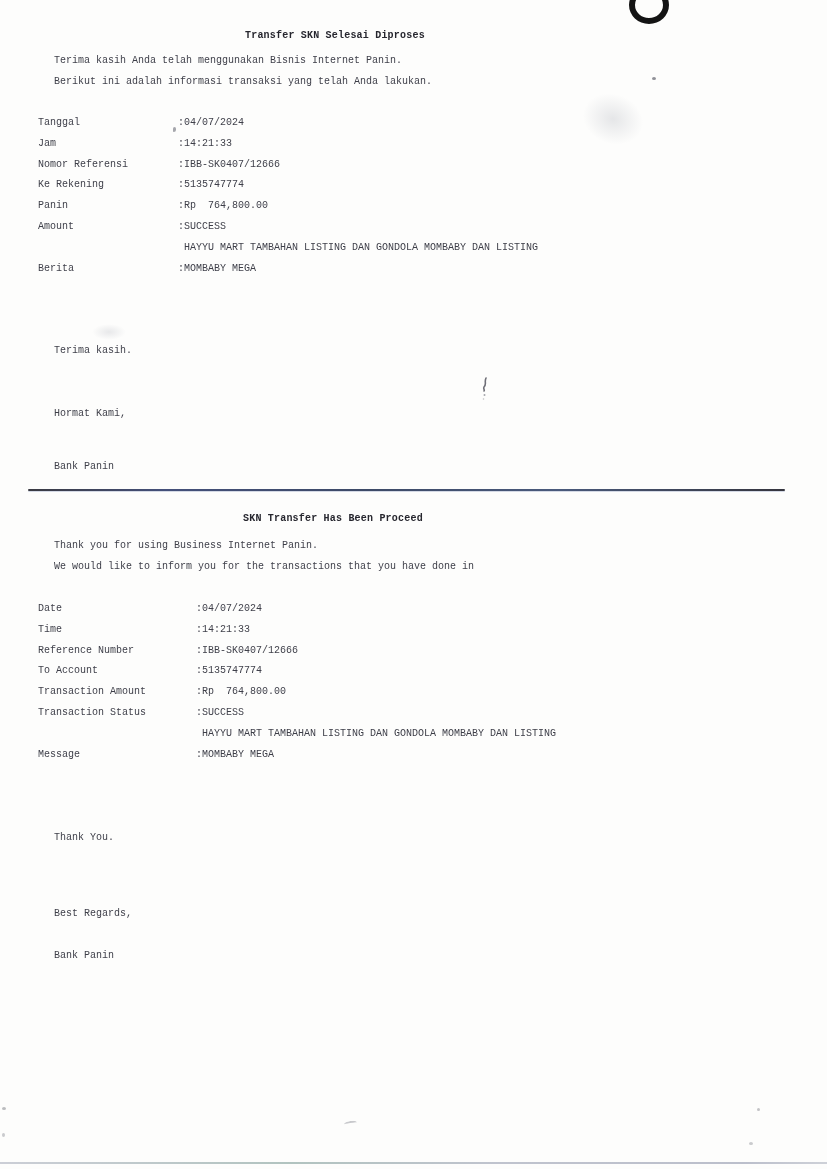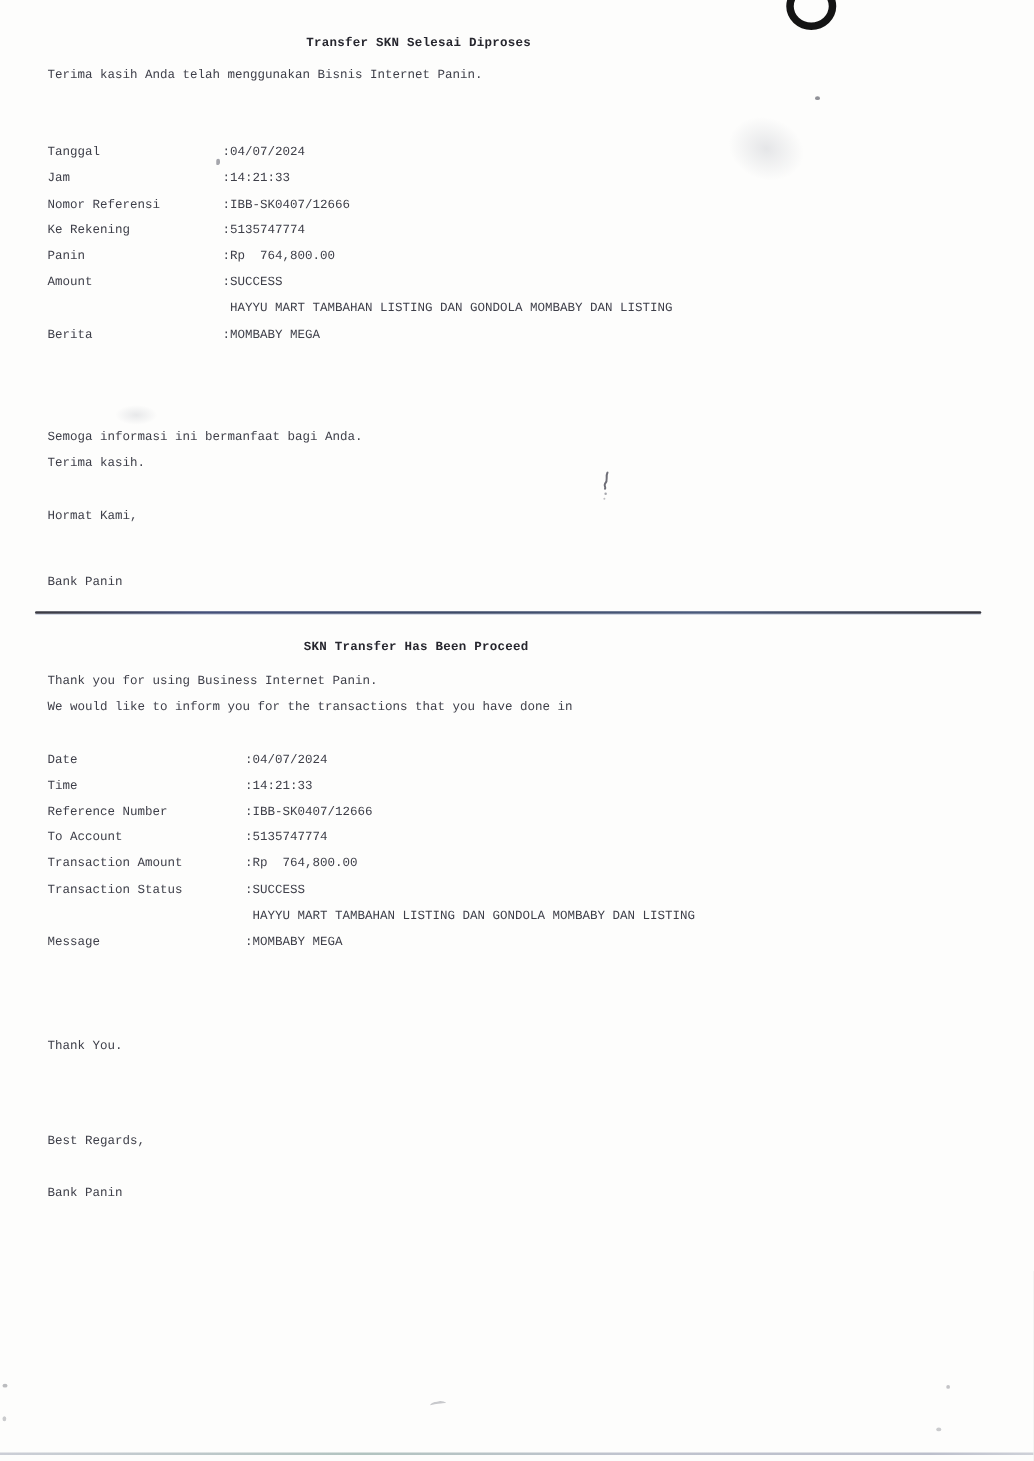--- a/index.html
+++ b/index.html
@@ -13,21 +13,21 @@
     color:#3e3f49;
     overflow:hidden;
   }
   .doc-title {
     position:absolute;
     font-weight:bold;
     color:#26262e;
     white-space:pre;
     letter-spacing:0.2px;
   }
-  .text-block { position:absolute; left:38px; line-height:20.8px; }
+  .text-block { position:absolute; left:54px; line-height:20.8px; }
   .text-block .tline { display:block; white-space:pre; }
   .fields { position:absolute; left:38px; }
   .row { display:flex; line-height:20.8px; align-items:flex-end; }
   .lbl { display:inline-block; white-space:pre; flex:0 0 auto; }
   .lbl-id { width:140px; }
   .lbl-en { width:158px; }
   .colon { flex:0 0 auto; white-space:pre; }
   .val { white-space:pre; }
   .val-multi .vline { display:block; white-space:pre; }
   .divider {
@@ -96,20 +96,21 @@
   <svg class="ink-squiggle" width="12" height="24" viewBox="0 0 12 24">
     <path d="M7,1 C5,5 8,7 5,10 C4,12 6,13 5,14" stroke="#565660" stroke-width="1.6" fill="none" stroke-linecap="round"></path>
     <circle cx="5.5" cy="18" r="1" fill="#6b6c76" opacity="0.7"></circle>
     <circle cx="4.5" cy="22" r="0.8" fill="#6b6c76" opacity="0.5"></circle>
   </svg>
 
   <div class="doc-title" style="left:245px; top:30px;">Transfer SKN Selesai Diproses</div>
 
   <div class="text-block" style="top:51px;">
     <span class="tline">Terima kasih Anda telah menggunakan Bisnis Internet Panin.</span>
+    <span class="tline">Berikut ini adalah informasi transaksi yang telah Anda lakukan.</span>
   </div>
 
   <div class="fields" style="top:113px;">
     <div class="row">
       <span class="lbl lbl-id">Tanggal</span>
         <span class="colon">:</span>
         <span class="val">04/07/2024</span>
     </div>
     <div class="row">
       <span class="lbl lbl-id">Jam</span>
@@ -137,21 +138,20 @@
         <span class="val">SUCCESS</span>
     </div>
     <div class="row">
       <span class="lbl lbl-id">Berita</span>
         <span class="colon">:</span>
         <span class="val val-multi"><span class="vline">HAYYU MART TAMBAHAN LISTING DAN GONDOLA MOMBABY DAN LISTING</span><span class="vline">MOMBABY MEGA</span></span>
     </div>
   </div>
 
   <div class="text-block" style="top:341px;">
-    <span class="tline">Semoga informasi ini bermanfaat bagi Anda.</span>
     <span class="tline">Terima kasih.</span>
   </div>
 
   <div class="text-block" style="top:404px;text-align:right;">
     <span class="tline">Hormat Kami,</span>
   </div>
 
   <div class="text-block" style="top:457px;">
     <span class="tline">Bank Panin</span>
   </div>

